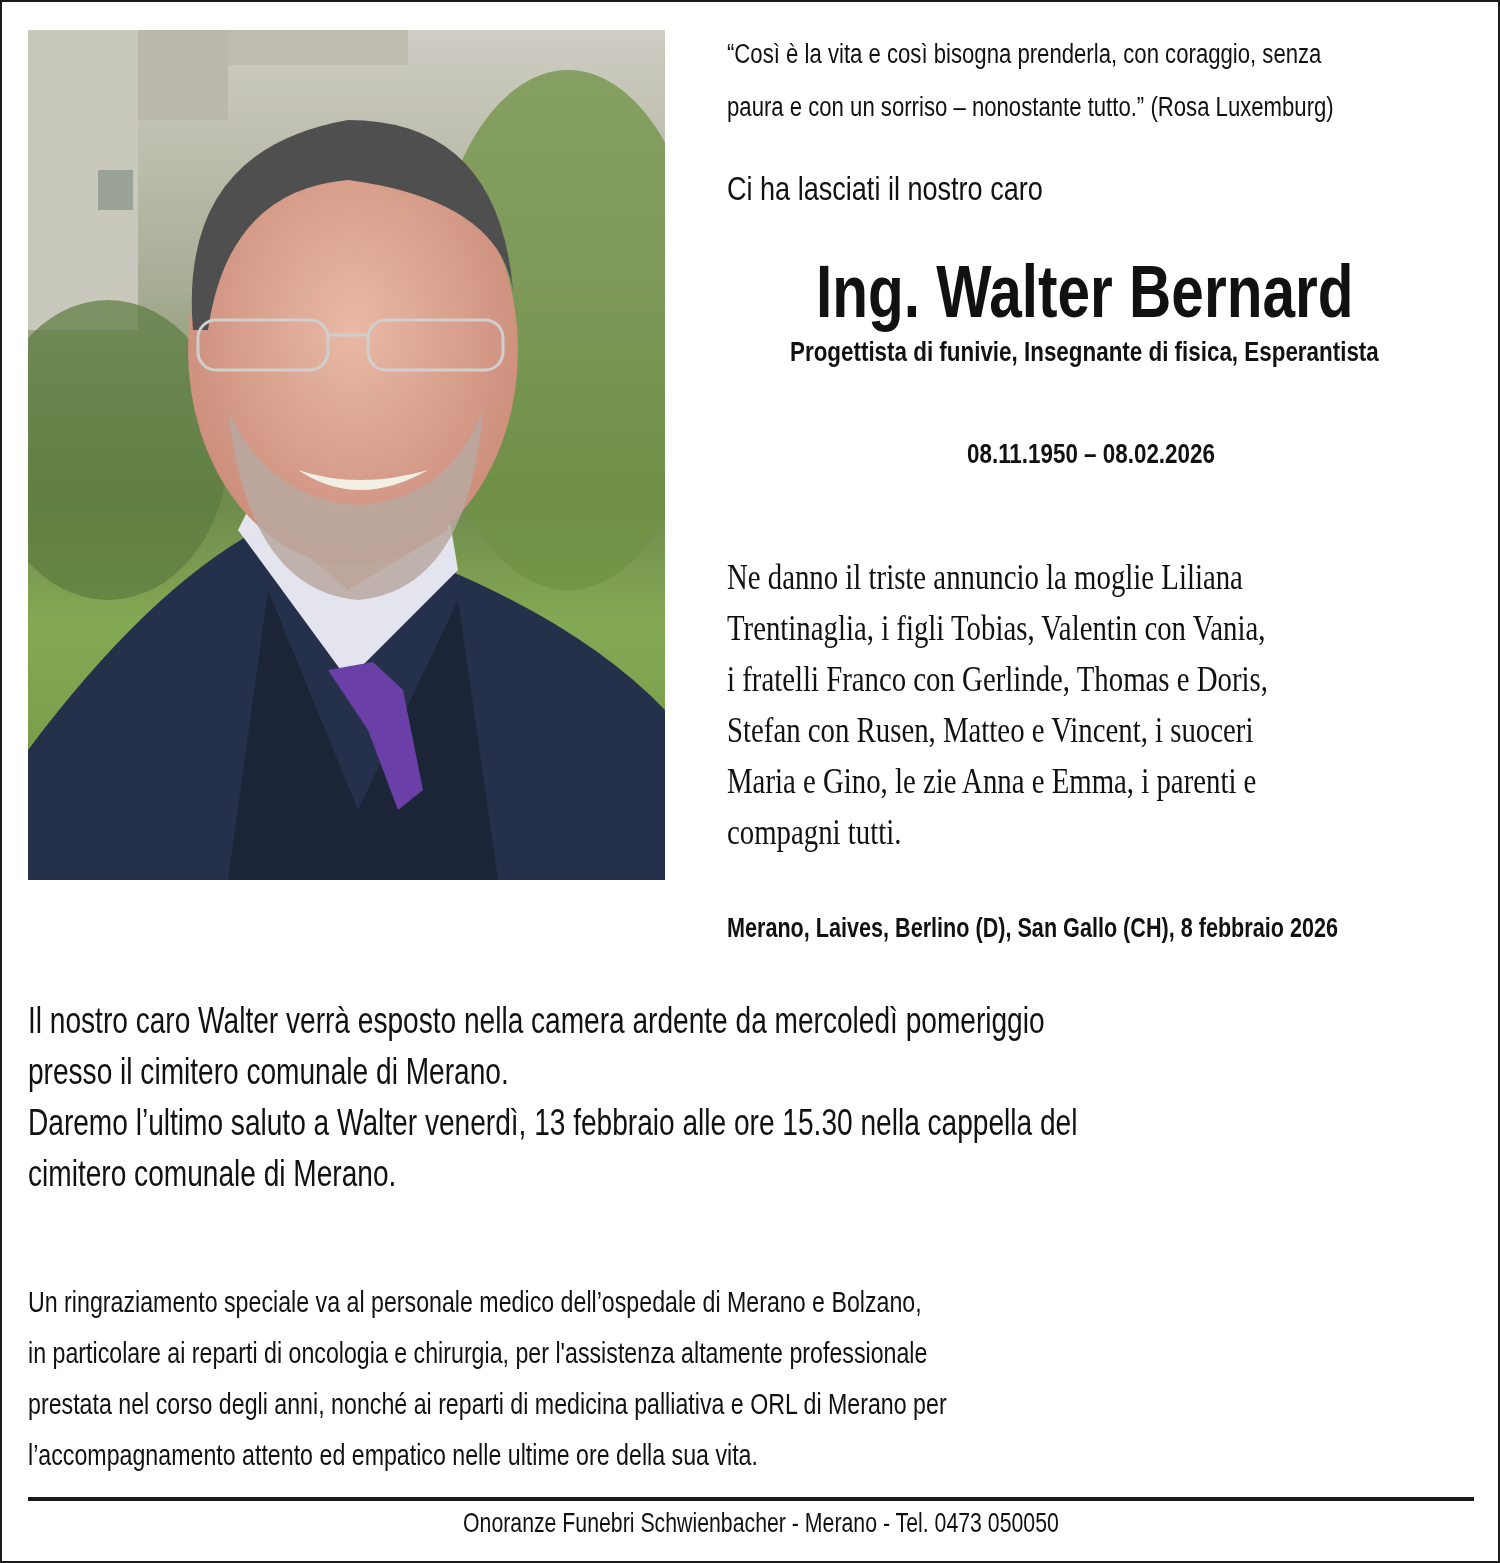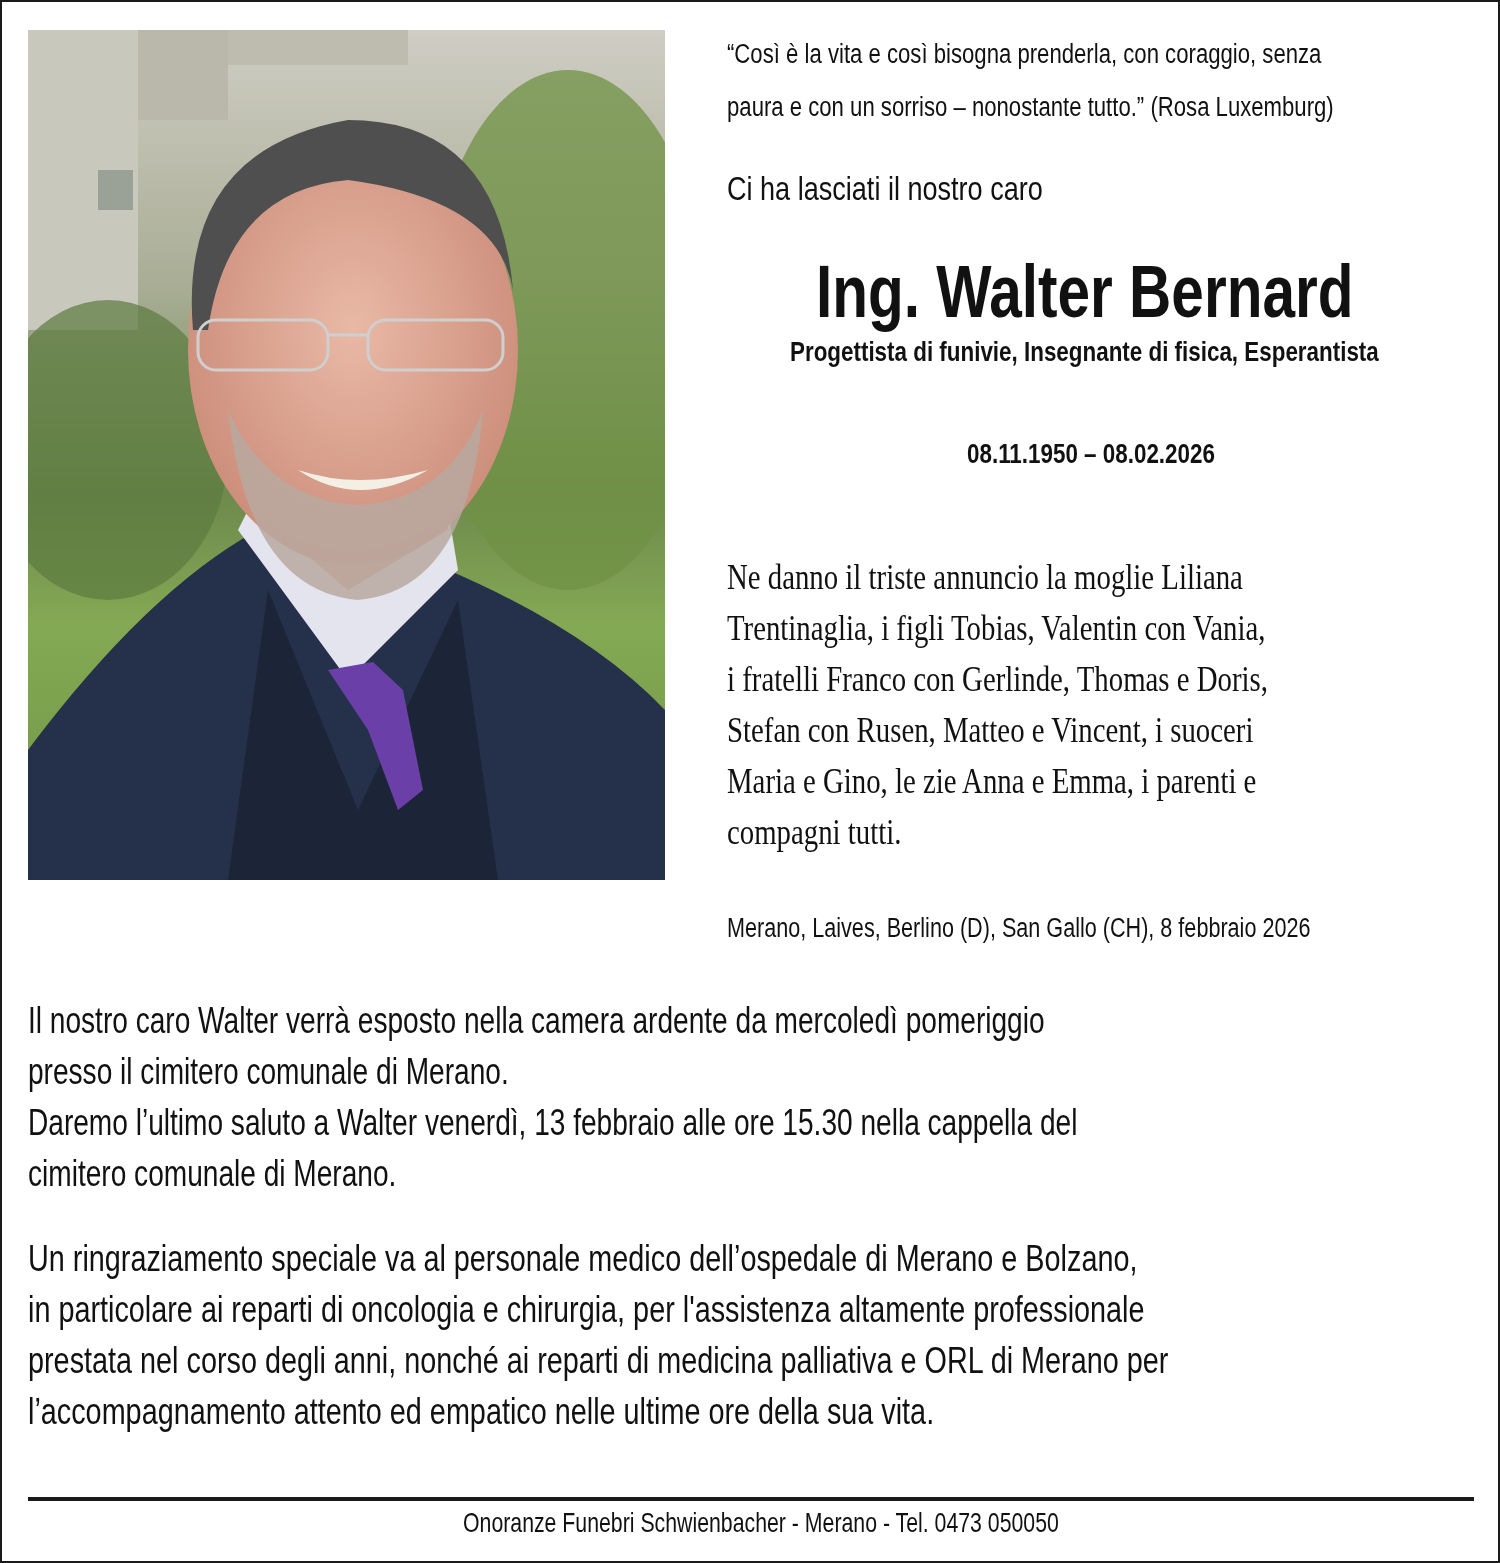--- a/index.html
+++ b/index.html
@@ -20,27 +20,27 @@
   .intro { position: absolute; left: 727px; top: 170px; font-size: 33px; }
   .intro .cond { transform: scaleX(0.82); }
   .name { position: absolute; left: 816px; top: 248px; font-size: 75px; font-weight: bold; letter-spacing: 0px; }
   .name .cond { transform: scaleX(0.78); }
   .profession { position: absolute; left: 790px; top: 336px; font-size: 28px; font-weight: bold; }
   .profession .cond { transform: scaleX(0.80); }
   .dates { position: absolute; left: 967px; top: 438px; font-size: 28px; font-weight: bold; text-decoration: underline; }
   .dates .cond { transform: scaleX(0.80); }
   .family { position: absolute; left: 727px; top: 552px; font-size: 36px; line-height: 51px; font-family: Liberation Serif, serif; }
   .family .cond { transform: scaleX(0.80); display: block; }
-  .place-date { position: absolute; left: 727px; top: 913px; font-size: 27px; font-weight: normal; }
+  .place-date { position: absolute; left: 727px; top: 913px; font-size: 27px; font-weight: bold; }
   .place-date .cond { transform: scaleX(0.80); }
 
   
   .funeral { position: absolute; left: 28px; top: 995px; font-size: 36px; font-weight: normal; line-height: 51px; }
   .funeral .cond { transform: scaleX(0.78); display: block; }
-  .thanks { position: absolute; left: 28px; top: 1233px; font-size: 36px; line-height: 51px; }
+  .thanks { position: absolute; left: 28px; top: 1277px; font-size: 29px; line-height: 51px; }
   .thanks .cond { transform: scaleX(0.80); display: block; }
 
   .rule { position: absolute; left: 28px; top: 1497px; width: 1446px; height: 4px; background: #1a1a1a; }
   .footer { position: absolute; left: 463px; top: 1507px; font-size: 28px; }
   .footer .cond { transform: scaleX(0.76); }
 </style>
 </head>
 <body>
 
 <div class="frame"></div>

